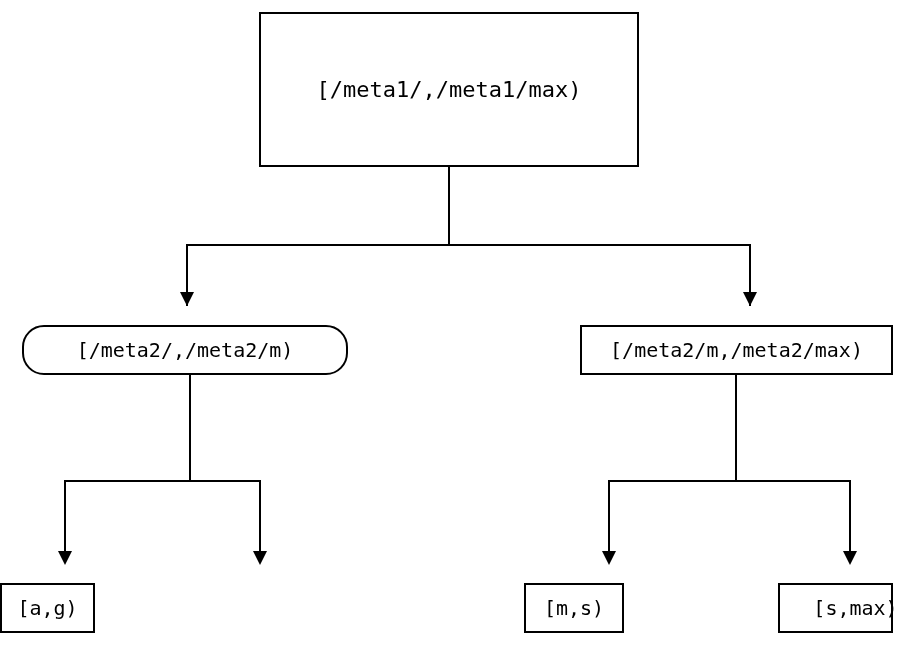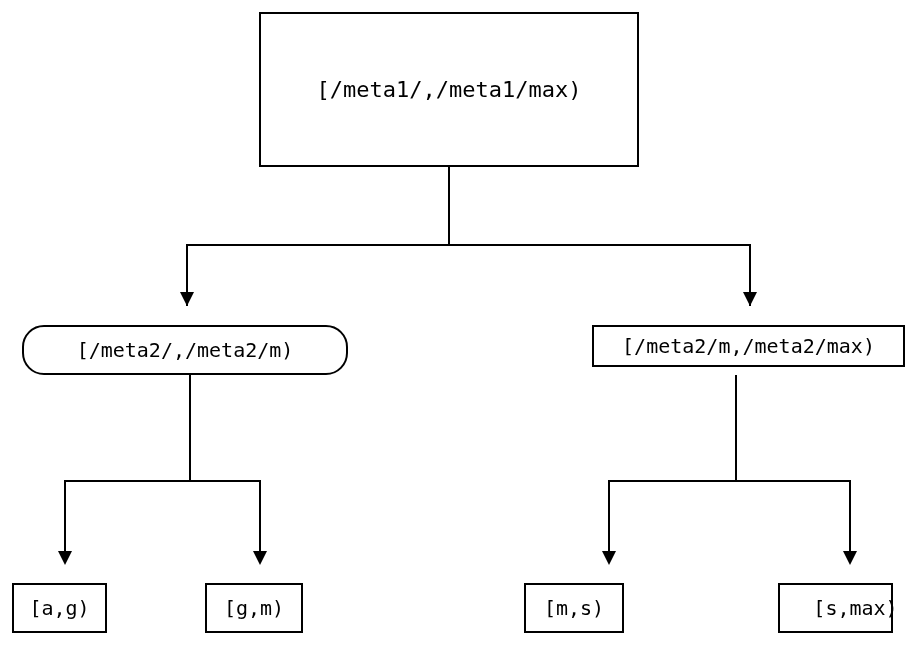--- a/index.html
+++ b/index.html
@@ -68,45 +68,42 @@
   <div class="hline" style="left:186px; top:244px; width:564px;"></div>
   <div class="vline" style="left:186px; top:244px; height:62px;"></div>
   <div class="arrowhead" style="left:180px; top:292px;"></div>
   <div class="vline" style="left:749px; top:244px; height:62px;"></div>
   <div class="arrowhead" style="left:743px; top:292px;"></div>
 
   <div class="node mid-node" style="left:22px; top:325px; width:326px; height:50px;border-radius:22px;">
     <span class="node-label">[/meta2/,/meta2/m)</span>
   </div>
 
-  <div class="node mid-node" style="left:592px; top:325px; width:313px; height:42px;">
+  <div class="node mid-node" style="left:580px; top:325px; width:313px; height:50px;">
     <span class="node-label">[/meta2/m,/meta2/max)</span>
   </div>
 
   <div class="vline" style="left:189px; top:375px; height:106px;"></div>
   <div class="hline" style="left:64px; top:480px; width:197px;"></div>
   <div class="vline" style="left:64px; top:480px; height:73px;"></div>
   <div class="arrowhead" style="left:58px; top:551px;"></div>
   <div class="vline" style="left:259px; top:480px; height:73px;"></div>
   <div class="arrowhead" style="left:253px; top:551px;"></div>
 
   <div class="vline" style="left:735px; top:375px; height:106px;"></div>
   <div class="hline" style="left:608px; top:480px; width:243px;"></div>
   <div class="vline" style="left:608px; top:480px; height:73px;"></div>
   <div class="arrowhead" style="left:602px; top:551px;"></div>
   <div class="vline" style="left:849px; top:480px; height:73px;"></div>
   <div class="arrowhead" style="left:843px; top:551px;"></div>
 
-  <div class="node leaf-node" style="left:12px; top:583px; width:95px; height:50px;">
+  <div class="node leaf-node" style="left:0; top:583px; width:95px; height:50px;">
     <span class="node-label">[a,g)</span>
   </div>
 
-  <div class="node leaf-node" style="left:205px; top:583px; width:98px; height:50px;">
-    <span class="node-label">[g,m)</span>
-  </div>
 
   <div class="node leaf-node" style="left:524px; top:583px; width:100px; height:50px;">
     <span class="node-label">[m,s)</span>
   </div>
 
   <div class="node leaf-node" style="left:778px; top:583px; width:115px; height:50px;padding-left:40px;">
     <span class="node-label">[s,max)</span>
   </div>
 
 </div>

